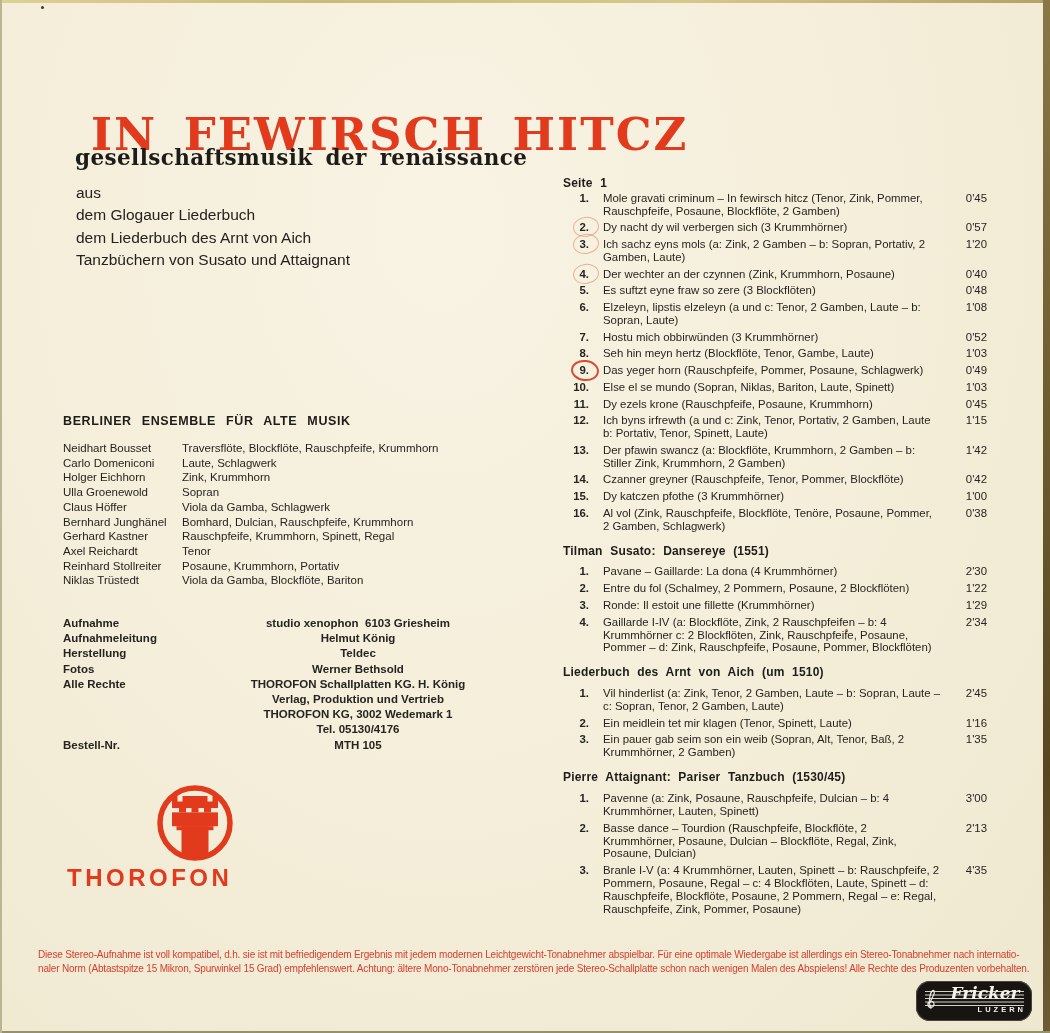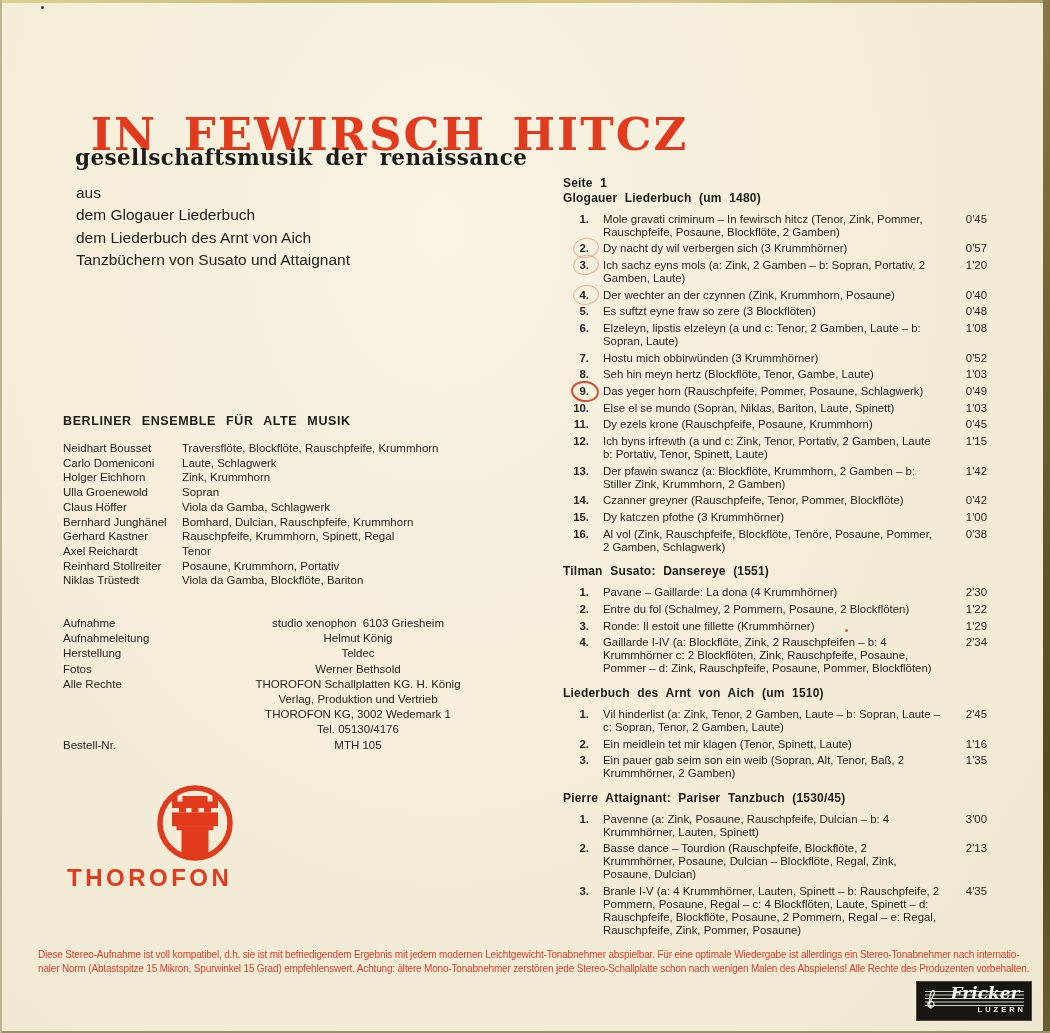--- a/index.html
+++ b/index.html
@@ -29,21 +29,21 @@
   
   .ensemble{position:absolute;left:63px;top:414px;width:470px;}
   .ensemble-heading{font-weight:bold;font-size:12.5px;letter-spacing:0.6px;word-spacing:6px;
     color:#1d1c19;margin-bottom:13px;}
   .member-row{display:flex;line-height:14.7px;font-size:11.5px;}
   .member-name{width:119px;flex-shrink:0;}
   .member-instruments{flex:1;}
 
   
   .credits{position:absolute;left:63px;top:616px;width:470px;}
-  .credit-row{display:flex;font-size:11.5px;line-height:15.2px;}
+  .credit-row{display:flex;font-size:11.5px;line-height:15.2px;font-weight:bold;}
   .credit-label{width:120px;flex-shrink:0;}
   .credit-value{flex:1;text-align:center;}
   .credit-line{white-space:pre;}
 
   
   .logo{position:absolute;left:155px;top:783px;width:80px;height:80px;}
   .wordmark{position:absolute;left:67px;top:864px;
     font-size:24px;font-weight:bold;letter-spacing:3.5px;color:#e23a1c;}
 
   
@@ -64,21 +64,21 @@
     border:2.2px solid rgba(206,49,24,0.85);border-radius:50%;transform:rotate(6deg);}
   .track-title{flex:1;margin-left:14px;margin-right:10px;}
   .track-dur{width:36px;flex-shrink:0;text-align:right;}
 
   
   .footnote{position:absolute;left:38px;top:948px;width:990px;color:#d6402e;}
   .footnote-line{font-size:10px;line-height:13.5px;letter-spacing:-0.18px;white-space:nowrap;}
 
   
   .sticker{position:absolute;left:916px;top:981px;width:116px;height:40px;
-    background:#171412;border-radius:1px;box-shadow:0 0 0 1px #4a443c inset;}
+    background:#171412;border-radius:14px;box-shadow:0 0 0 1px #4a443c inset;}
   .sticker svg{position:absolute;left:0;top:0;}
   .sticker-brand{position:absolute;left:26px;top:2px;width:86px;text-align:center;
     font-family:"DejaVu Serif", serif;font-style:italic;font-weight:bold;
     font-size:17px;color:#f5f2ea;}
   .sticker-city{position:absolute;left:30px;top:24px;width:80px;text-align:right;
     font-size:7.5px;font-weight:bold;letter-spacing:3px;color:#f5f2ea;}
 </style>
 </head>
 <body>
 
@@ -206,21 +206,20 @@
         <rect x="36.5" y="20" width="7" height="9.4"></rect>
         <rect x="49" y="20" width="7" height="9.4"></rect>
       </g>
     </svg>
   </div>
   <div class="wordmark">THOROFON</div>
 
   <div class="tracklist">
       <div class="track-section">
         <div class="side-label">Seite 1</div>
-        <div class="section-heading">Glogauer Liederbuch (um 1480)</div>
         <div class="track-items">
           <div class="track-row">
             <span class="num-cell"><span class="track-num">1.</span></span>
             <span class="track-title">Mole gravati criminum – In fewirsch hitcz (Tenor, Zink, Pommer, Rauschpfeife, Posaune, Blockflöte, 2 Gamben)</span>
             <span class="track-dur">0'45</span>
           </div>
           <div class="track-row">
             <span class="num-cell"><span class="track-num faint-circle">2.</span></span>
             <span class="track-title">Dy nacht dy wil verbergen sich (3 Krummhörner)</span>
             <span class="track-dur">0'57</span>

